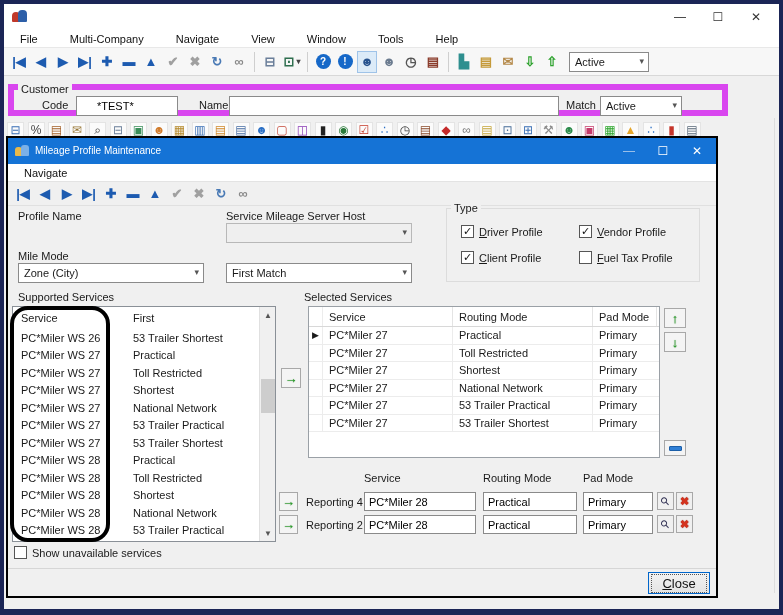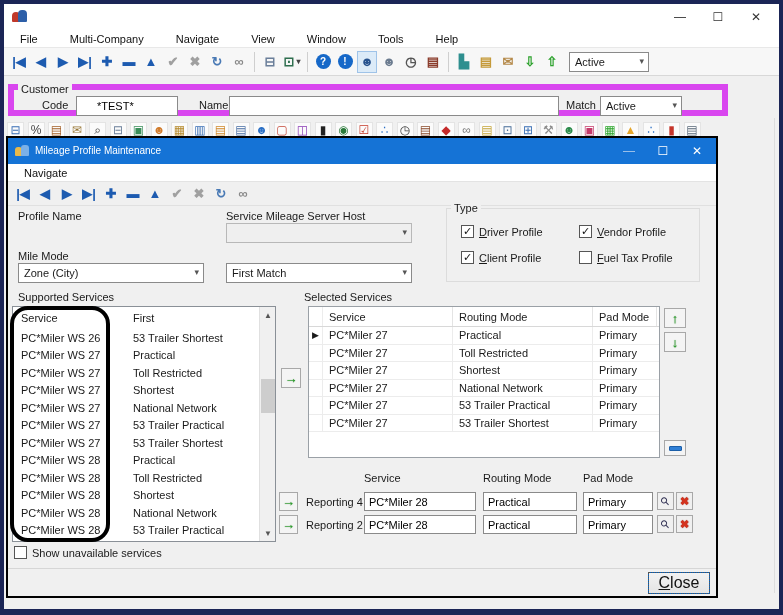--- a/index.html
+++ b/index.html
@@ -92,21 +92,21 @@
   .sel-c2 { width:140px; padding-left:6px; border-right:1px solid #ececec; height:100%; display:flex; align-items:center; }
   .sel-c3 { width:64px; padding-left:6px; height:100%; display:flex; align-items:center; }
   .sel-head .sel-c1,.sel-head .sel-c2,.sel-head .sel-c3 { border-right:1px solid #e4e4e4; }
 
   .rep-input { position:absolute; background:#fff; border:1px solid #8a8a8a; height:19px; font-family:"Liberation Sans",sans-serif; font-size:11px; padding:0 4px; }
   .mini-btn { position:absolute; width:17px; height:18px; background:#f0f0f0; border:1px solid #a8a8a8; display:flex; align-items:center; justify-content:center; font-size:11px; }
   .redx { color:#d4331f; font-weight:bold; text-shadow:0 0 1px #8a1a0a; }
   .mag { display:inline-block; transform:rotate(-45deg); color:#335; font-size:11px; }
 
   .dlg-sep { position:absolute; left:0; top:362px; width:708px; border-top:1px solid #d6d6d6; }
-  .close-btn { position:absolute; left:640px; top:366px; width:62px; height:22px; background:linear-gradient(#f2f2f2,#e4e4e4); border:1px solid #0066cc; font-size:16px; color:#111; display:flex; align-items:center; justify-content:center; }
+  .close-btn { position:absolute; left:640px; top:366px; width:62px; height:22px; background:linear-gradient(#f2f2f2,#e4e4e4); border:1px solid #0066cc; font-size:13px; color:#111; display:flex; align-items:center; justify-content:center; }
   .close-btn .inner { outline:1px dotted #555; padding:1px 10px; }
 
   .panel-edge { position:absolute; left:770px; top:114px; width:1px; height:475px; background:#dddddd; }
 </style>
 </head>
 <body>
 
 <div id="frame">
   <div id="app">
 

